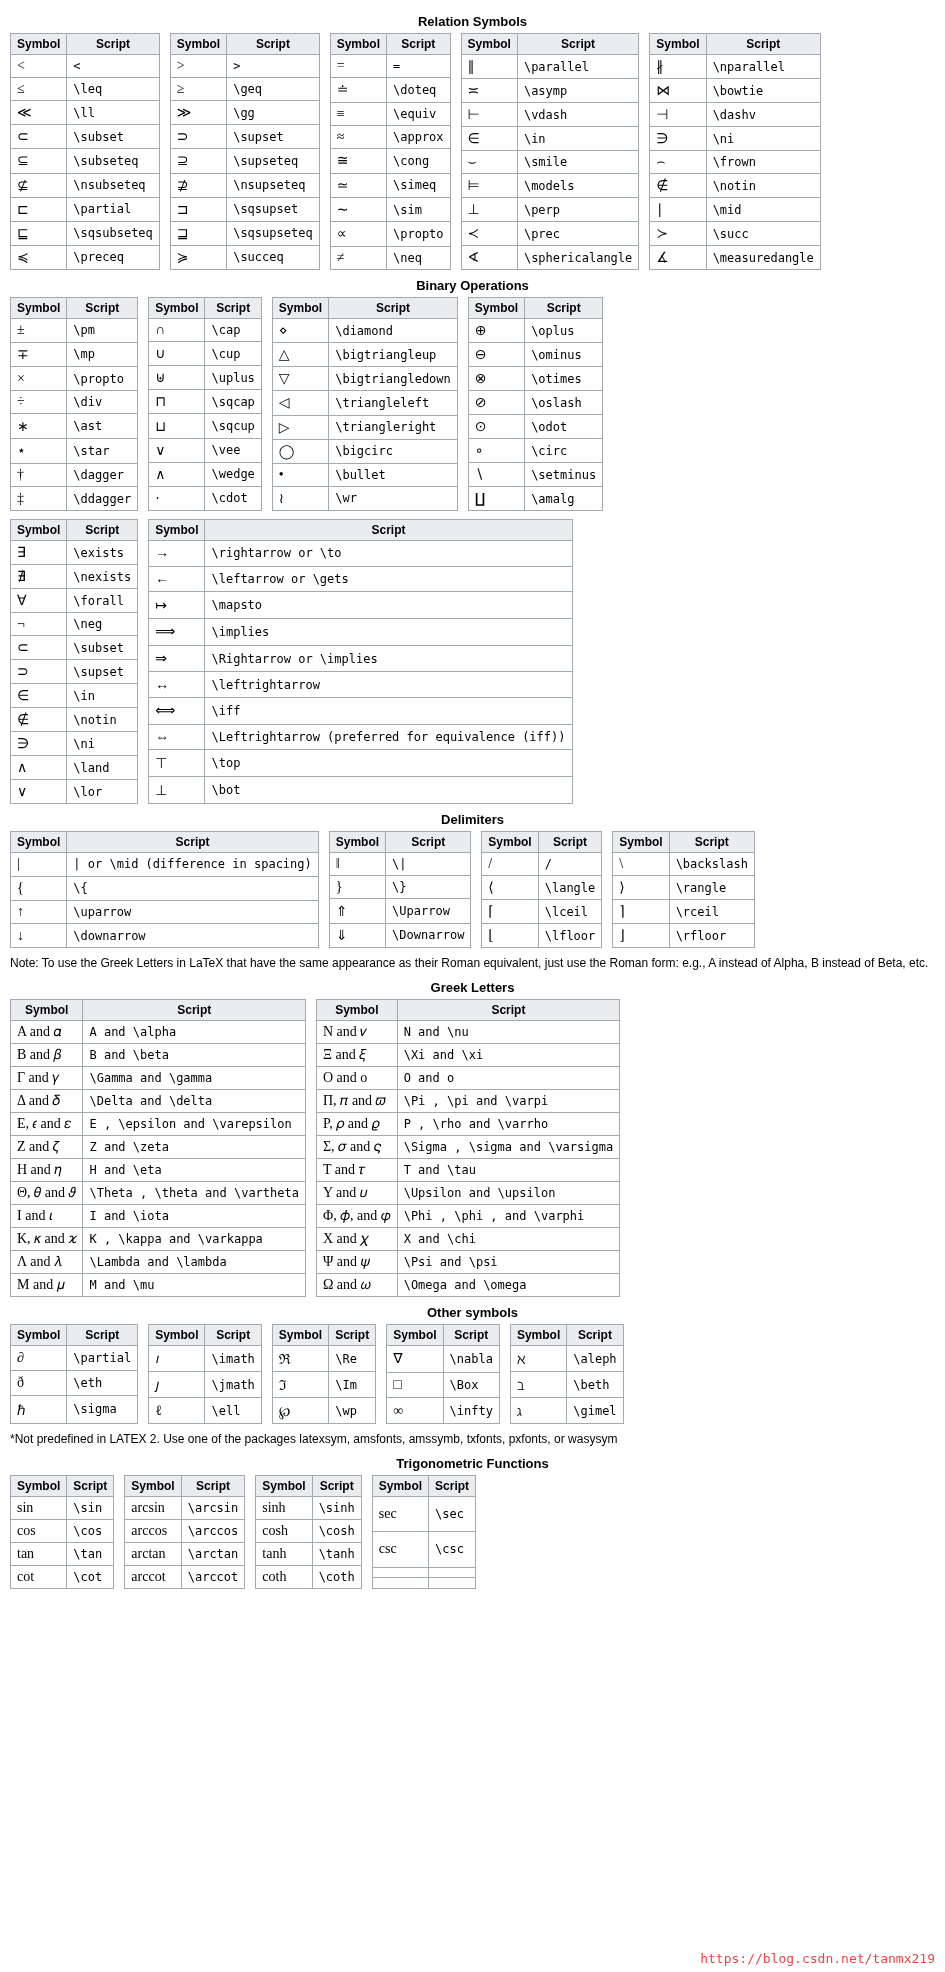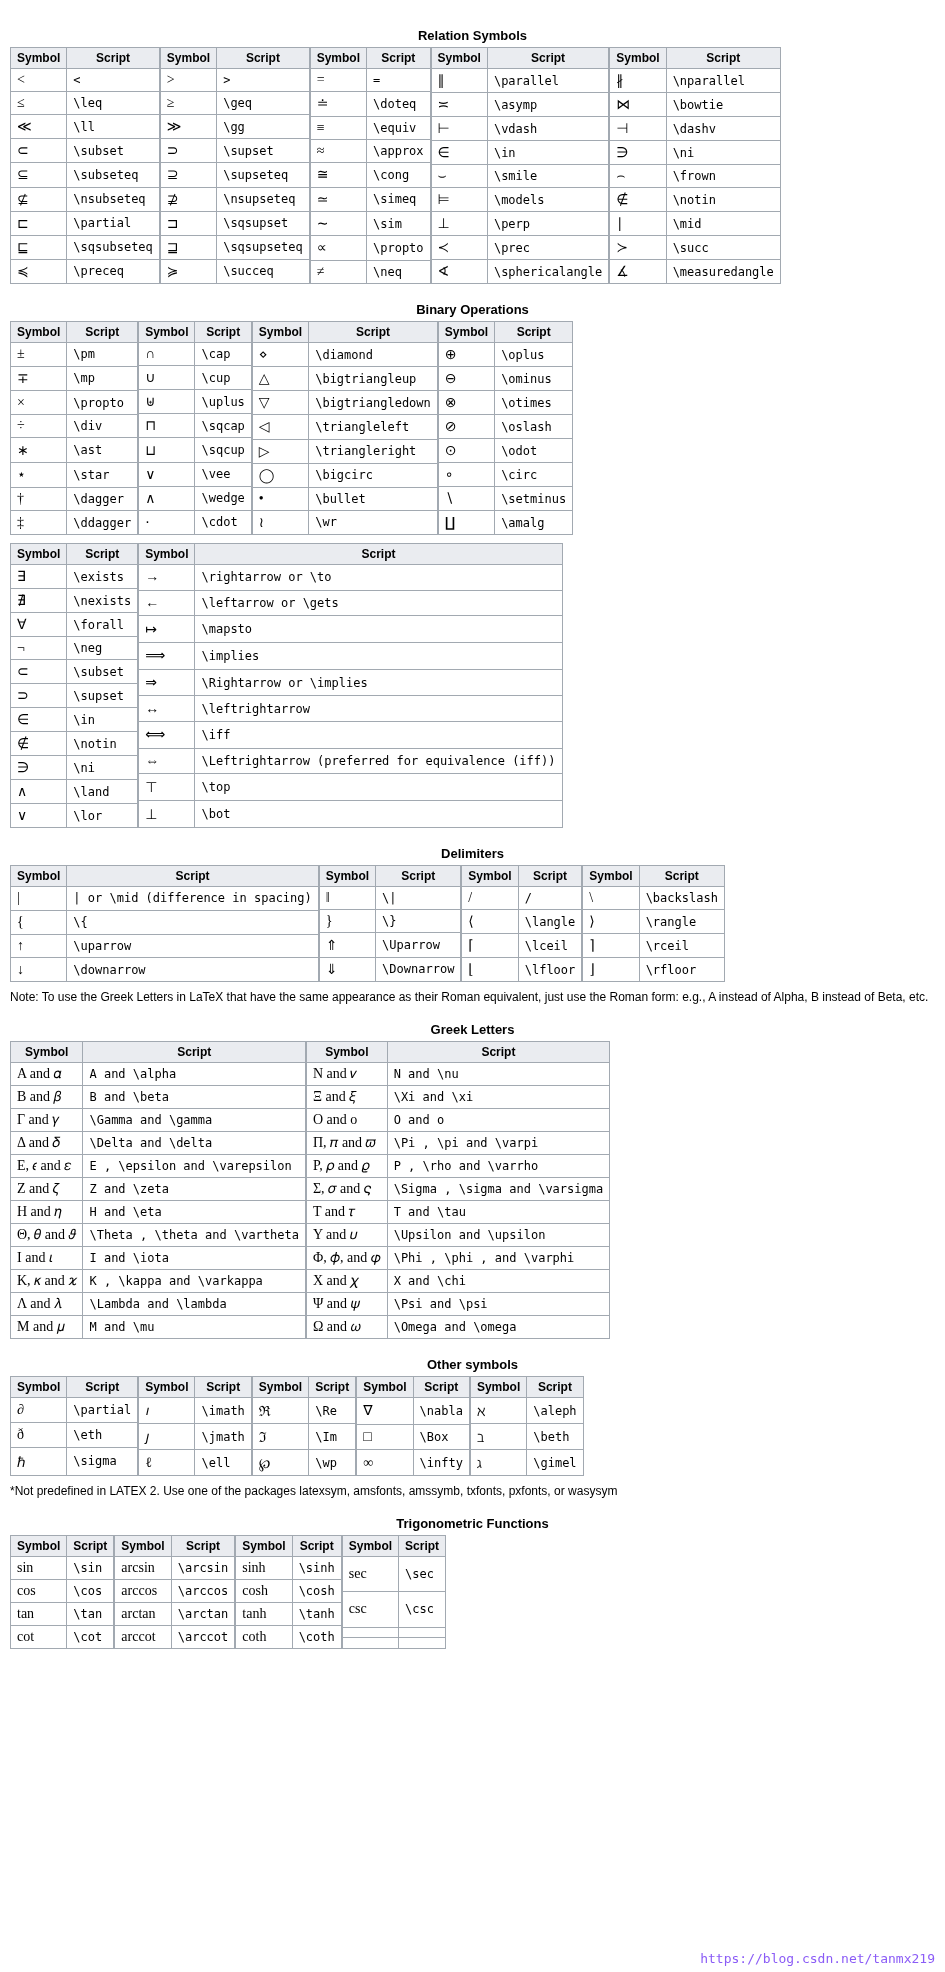--- a/index.html
+++ b/index.html
@@ -1,24 +1,24 @@
 <!DOCTYPE html>
 <html><head>
 <meta charset="utf-8">
 <style>
 body{font-family:Arial,sans-serif;font-size:12px;background:#fff;margin:0;padding:10px;width:925px}
-h3{font-size:13px;font-weight:bold;text-align:center;margin:18px 0 4px}
-.row{display:flex;margin-bottom:8px;flex-wrap:wrap}
+h3{font-size:13px;font-weight:bold;text-align:center;margin:4px 0 4px}
+.row{display:flex;gap:10px;margin-bottom:8px;flex-wrap:wrap}
 table{border-collapse:collapse;font-size:12px}
 th,td{border:1px solid #a2a9b1;padding:3px 6px;text-align:left;vertical-align:middle}
 th{background:#eaecf0;font-weight:bold;text-align:center}
 td.sym{font-family:serif;font-size:14px;min-width:30px;text-align:left}
 td.scr{font-family:monospace;font-size:12px}
 .note{font-size:12px;margin:6px 0 10px}
-.wm{position:fixed;bottom:6px;right:10px;color:#8b5cf6;font-size:13px;font-family:monospace}
+.wm{position:fixed;bottom:6px;right:10px;color:#ef4444;font-size:13px;font-family:monospace}
 </style>
 </head>
 <body>
 
 <div id="root">
     <h3>Relation Symbols</h3>
     <div class="row">
       <table>
         <thead>
           <tr>

